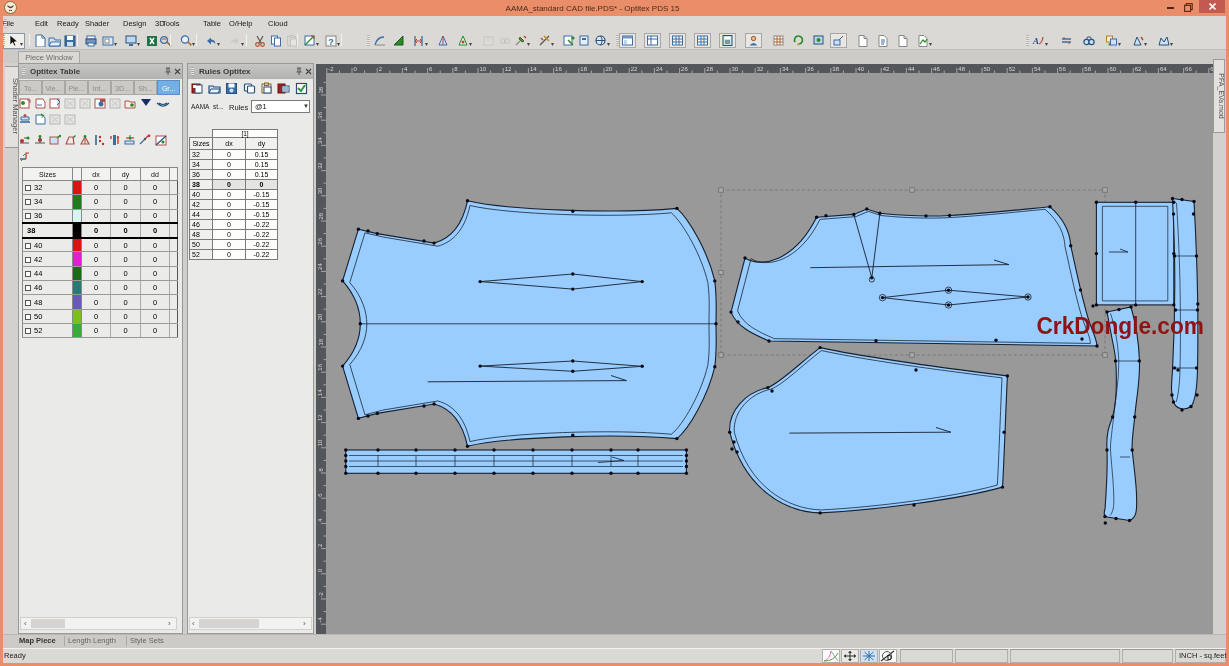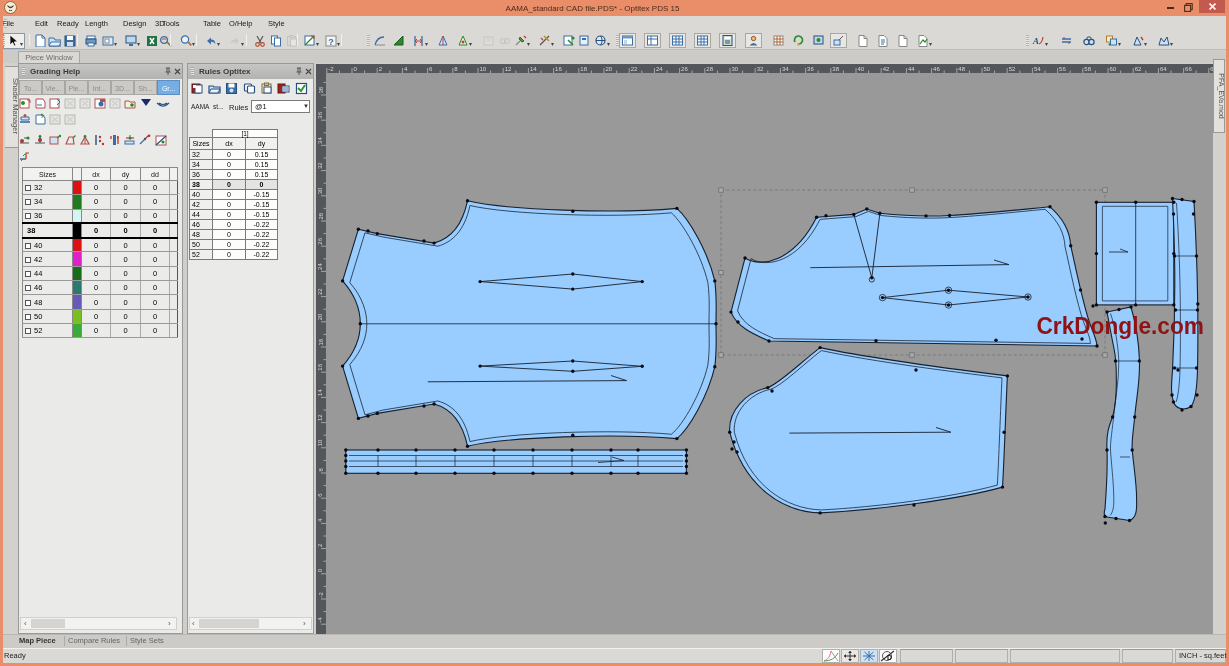--- a/index.html
+++ b/index.html
@@ -29,27 +29,27 @@
  <svg class="a" style="left:1209px;top:3px" width="7" height="7" viewBox="0 0 7 7">
       <path d="M0.5 0.5 L6.5 6.5 M6.5 0.5 L0.5 6.5" stroke="#fdf5f0" stroke-width="1.6"></path>
     </svg>
 </div>
 
 <div class="a" style="left:0;top:16px;width:1229px;height:15px;background:#DAD9D5">
  <div class="grip" style="left:4px;top:3px;height:9px"></div>
  <span class="mi" style="left:2px">File</span>
  <span class="mi" style="left:35px">Edit</span>
  <span class="mi" style="left:57px">Ready</span>
- <span class="mi" style="left:85px">Length</span>
+ <span class="mi" style="left:85px">Shader</span>
  <span class="mi" style="left:123px">Design</span>
  <span class="mi" style="left:155px">3D</span>
  <span class="mi" style="left:162px">Tools</span>
  <span class="mi" style="left:203px">Table</span>
  <span class="mi" style="left:229px">O/Help</span>
- <span class="mi" style="left:268px">Style</span>
+ <span class="mi" style="left:268px">Cloud</span>
 </div>
 <div class="a" style="left:0;top:31px;width:1229px;height:19px;background:#DAD9D5;border-bottom:1px solid #bdbcb8">
 <div class="a" style="left:3px;top:1.5px;width:22px;height:16px;background:#f0efec;border:1px solid #8a99a8"></div>
 <svg class="a" style="left:7px;top:3px" width="13" height="13" viewBox="0 0 13 13">
       <path d="M3 1 L3 11 L5.6 8.6 L7.3 12 L8.9 11.2 L7.2 8 L10.6 7.6 Z" fill="#111" stroke="#fff" stroke-width="0.7"></path>
     </svg>
 <span class="dda" style="left:20px">▾</span>
 <div class="sep" style="left:29px"></div>
 <svg class="ic" style="left:33px;opacity:1" width="13" height="13" viewBox="0 0 13 13">
       <path d="M3 1h6l3 3v9H3z" fill="#fff" stroke="#3a6ea5"></path>
@@ -292,21 +292,21 @@
 <div class="a" style="left:18px;top:51px;width:62px;height:12px;background:#D9D8D4;border:1px solid #a8a7a3;border-bottom:none;font-size:7.5px;color:#6e6d69;text-align:center;line-height:12px">Piece Window</div>
 <div class="a" style="left:0;top:16px;width:3px;height:650px;background:#E98E68"></div>
 <div class="a" style="left:1226px;top:16px;width:3px;height:650px;background:#E98E68"></div>
 <div class="a" style="left:0;top:663px;width:1229px;height:3px;background:#E98E68"></div>
 <div class="a" style="left:3px;top:63px;width:15px;height:600px;background:#D2D1CD"></div>
 <div class="a" style="left:5px;top:66px;width:14px;height:82px;background:#E2E1DD;border:1px solid #9a9995;border-left:none"></div>
 <div class="a" style="left:-25px;top:99px;width:76px;height:14px;font-size:7.5px;color:#55544f;text-align:center;transform:rotate(90deg)">Shader Manager</div>
 <div class="a" style="left:18px;top:63px;width:165px;height:571px;background:#EAEAE8;border:1px solid #9a9995"></div>
 <div class="a" style="left:19px;top:64px;width:163px;height:15px;background:linear-gradient(#c6c6c4,#b2b2b0)"></div>
 <div class="grip" style="left:22px;top:67px;height:9px"></div>
-<div class="a" style="left:30px;top:67px;font-size:8px;font-weight:bold;color:#3a3a38">Grading Help</div>
+<div class="a" style="left:30px;top:67px;font-size:8px;font-weight:bold;color:#3a3a38">Optitex Table</div>
 <svg class="a" style="left:164px;top:67px" width="8" height="9" viewBox="0 0 8 9">
     <path d="M2 1h4M3 1v4M5 1v4M1.5 5h5M4 5v3" stroke="#555" fill="none"></path>
   </svg>
 <svg class="a" style="left:174px;top:68px" width="7" height="7" viewBox="0 0 7 7">
     <path d="M1 1l5 5M6 1l-5 5" stroke="#444" stroke-width="1.1"></path>
   </svg>
 <div class="a" style="left:19px;top:80px;width:23px;height:15px;background:#CBCAC6;border:1px solid #a8a7a3;font-size:7px;color:#8c8b87;text-align:center;line-height:15px">To...</div>
 <div class="a" style="left:42px;top:80px;width:23px;height:15px;background:#CBCAC6;border:1px solid #a8a7a3;font-size:7px;color:#8c8b87;text-align:center;line-height:15px">Vie...</div>
 <div class="a" style="left:65px;top:80px;width:23px;height:15px;background:#CBCAC6;border:1px solid #a8a7a3;font-size:7px;color:#8c8b87;text-align:center;line-height:15px">Pie...</div>
 <div class="a" style="left:88px;top:80px;width:23px;height:15px;background:#CBCAC6;border:1px solid #a8a7a3;font-size:7px;color:#8c8b87;text-align:center;line-height:15px">Int...</div>
@@ -902,21 +902,21 @@
       <circle cx="791" cy="386" r="1.7"></circle>
     </g>
 <text x="851" y="270.5" font-size="24" font-weight="bold" font-family="Liberation Sans" fill="#8F1313" text-anchor="middle" transform="scale(0.945,1)">CrkDongle.com</text>
 </svg>
 <div class="a" style="left:1213px;top:63px;width:13px;height:600px;background:#D2D1CD"></div>
 <div class="a" style="left:1213px;top:59px;width:12px;height:74px;background:#E2E1DD;border:1px solid #9a9995"></div>
 <div class="a" style="left:1188px;top:90px;width:62px;height:12px;font-size:7px;color:#55544f;text-align:center;transform:rotate(90deg)">PFA_EVa.mod</div>
 <div class="a" style="left:3px;top:634px;width:1223px;height:14px;background:#CCCBC7;border-top:1px solid #b8b7b3"></div>
 <div class="a" style="left:19px;top:636px;font-size:7.5px;font-weight:bold;color:#333">Map Piece</div>
 <div class="a" style="left:64px;top:636px;width:1px;height:10px;background:#aaa"></div>
-<div class="a" style="left:68px;top:636px;font-size:7.5px;color:#66655f">Compare Rules</div>
+<div class="a" style="left:68px;top:636px;font-size:7.5px;color:#66655f">Length Length</div>
 <div class="a" style="left:126px;top:636px;width:1px;height:10px;background:#aaa"></div>
 <div class="a" style="left:130px;top:636px;font-size:7.5px;color:#66655f">Style Sets</div>
 
 <div class="a" style="left:3px;top:648px;width:1223px;height:15px;background:#DAD9D5;border-top:1px solid #f2f1ee"></div>
 <div class="a" style="left:4px;top:651px;font-size:7.5px;color:#222">Ready</div>
 <div class="a" style="left:820px;top:649px;width:80px;height:14px"></div>
 <svg class="a" style="left:822px;top:649px" width="76" height="14" viewBox="0 0 76 14">
  <rect x="0.5" y="0.5" width="17" height="13" fill="#fcfcfc" stroke="#b0afab"></rect>
  <path d="M2 12 Q8 10 9 2" fill="none" stroke="#e070a0" stroke-width="1"></path>
     <path d="M2 12 Q12 12 16 4" fill="none" stroke="#50a050" stroke-width="1"></path>

